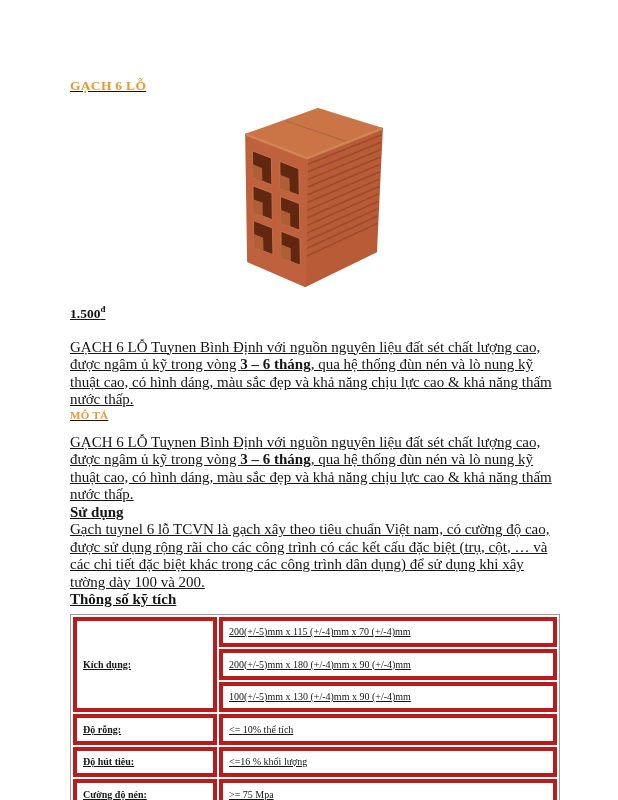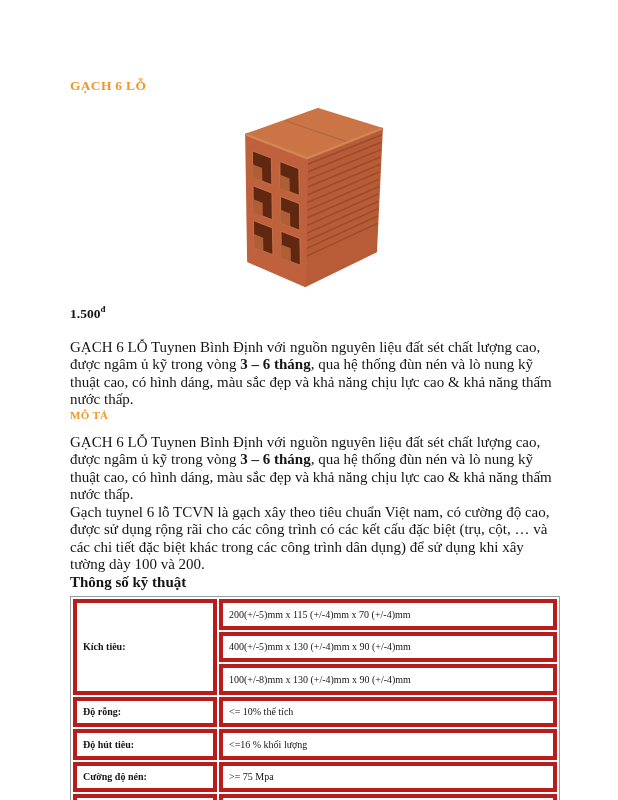--- a/index.html
+++ b/index.html
@@ -5,20 +5,21 @@
   html,body{margin:0;padding:0;background:#fff;}
   .page{
     position:relative;
     width:618px;height:800px;
     background:#ffffff;
     box-sizing:border-box;
     padding:78px 58px 0 70px;
     overflow:hidden;
     font-family:"Liberation Serif","DejaVu Serif",serif;
     color:#151515;
+    text-decoration:underline;
   }
   .title{
     font-size:13.5px;
     font-weight:bold;
     color:#f0962e;
     margin:0;
     letter-spacing:.3px;
   }
   .figure{
     width:148px;
@@ -116,35 +117,36 @@
   </div>
 
   <div class="price"><span>1.500</span><sup>đ</sup></div>
 
   <p class="body"><span>GẠCH 6 LỖ Tuynen Bình Định với nguồn nguyên liệu đất sét chất lượng cao, được ngâm ủ kỹ trong vòng </span><span class="bold">3 – 6 tháng</span><span>, qua hệ thống đùn nén và lò nung kỹ thuật cao, có hình dáng, màu sắc đẹp và khả năng chịu lực cao &amp; khả năng thấm nước thấp.</span></p>
 
   <h2 class="section">MÔ TẢ</h2>
 
   <p class="body"><span>GẠCH 6 LỖ Tuynen Bình Định với nguồn nguyên liệu đất sét chất lượng cao, được ngâm ủ kỹ trong vòng </span><span class="bold">3 – 6 tháng</span><span>, qua hệ thống đùn nén và lò nung kỹ thuật cao, có hình dáng, màu sắc đẹp và khả năng chịu lực cao &amp; khả năng thấm nước thấp.</span></p>
 
+  <p class="body bold">Sử dụng</p>
   <p class="body">Gạch tuynel 6 lỗ TCVN là gạch xây theo tiêu chuẩn Việt nam, có cường độ cao, được sử dụng rộng rãi cho các công trình có các kết cấu đặc biệt (trụ, cột, … và các chi tiết đặc biệt khác trong các công trình dân dụng) để sử dụng khi xây tường dày 100 và 200.</p>
 
-  <p class="body bold">Thông số kỹ thuật</p>
+  <p class="body bold">Thông số kỹ tích</p>
 
   <table class="specs">
     <tbody>
         <tr>
-      <td class="lbl" rowspan="3">Kích tiêu:</td>
+      <td class="lbl" rowspan="3">Kích dụng:</td>
       <td>200(+/-5)mm x 115 (+/-4)mm x 70 (+/-4)mm</td>
     </tr>
     <tr>
-      <td>400(+/-5)mm x 130 (+/-4)mm x 90 (+/-4)mm</td>
+      <td>200(+/-5)mm x 180 (+/-4)mm x 90 (+/-4)mm</td>
     </tr>
     <tr>
-      <td>100(+/-8)mm x 130 (+/-4)mm x 90 (+/-4)mm</td>
+      <td>100(+/-5)mm x 130 (+/-4)mm x 90 (+/-4)mm</td>
     </tr>
     <tr>
       <td class="lbl">Độ rỗng:</td>
       <td>&lt;= 10% thể tích</td>
     </tr>
     <tr>
       <td class="lbl">Độ hút tiêu:</td>
       <td>&lt;=16 % khối lượng</td>
     </tr>
     <tr>

